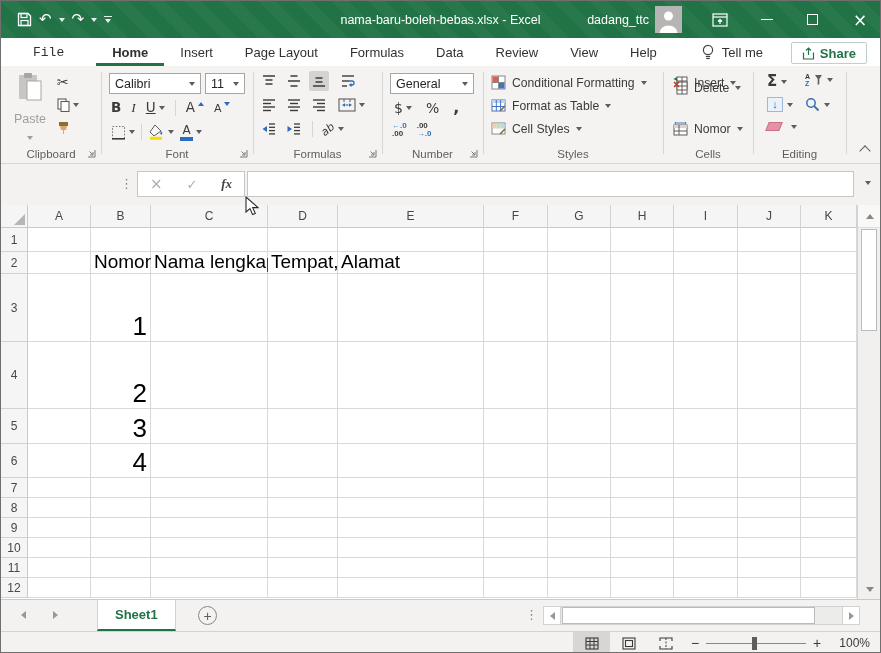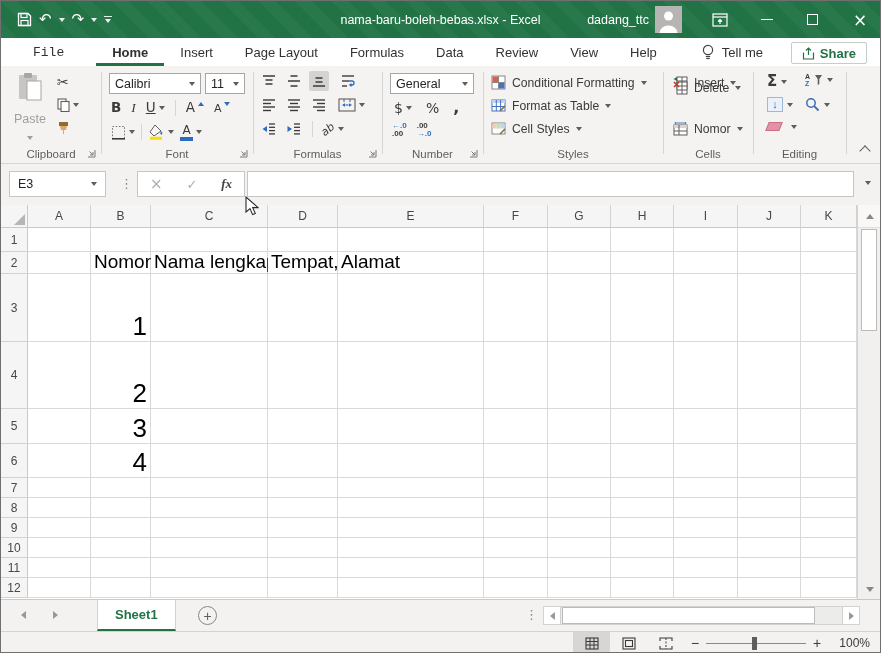--- a/index.html
+++ b/index.html
@@ -547,24 +547,20 @@
         <span class="eraser"></span>
         <span class="car" style="margin-left:6px"></span>
       </div>
       <div class="grp-label">Editing</div>
     </div>
 
     <span style="position:absolute;right:11px;bottom:8px;width:8px;height:8px;border-left:1.6px solid #5f5d5b;border-top:1.6px solid #5f5d5b;transform:rotate(45deg)"></span>
   </div>
 
   <div class="fbar">
-    <div class="namebox">
-      <span>E3</span>
-      <span class="car"></span>
-    </div>
     <span class="fdots">⋮</span>
     <div class="fbtns">
       <span class="fx-cancel">×</span>
       <span class="fx-enter">✓</span>
       <span class="fx-fx">fx</span>
     </div>
     <div class="finput"></div>
     <span class="fexpand car"></span>
   </div>
 

